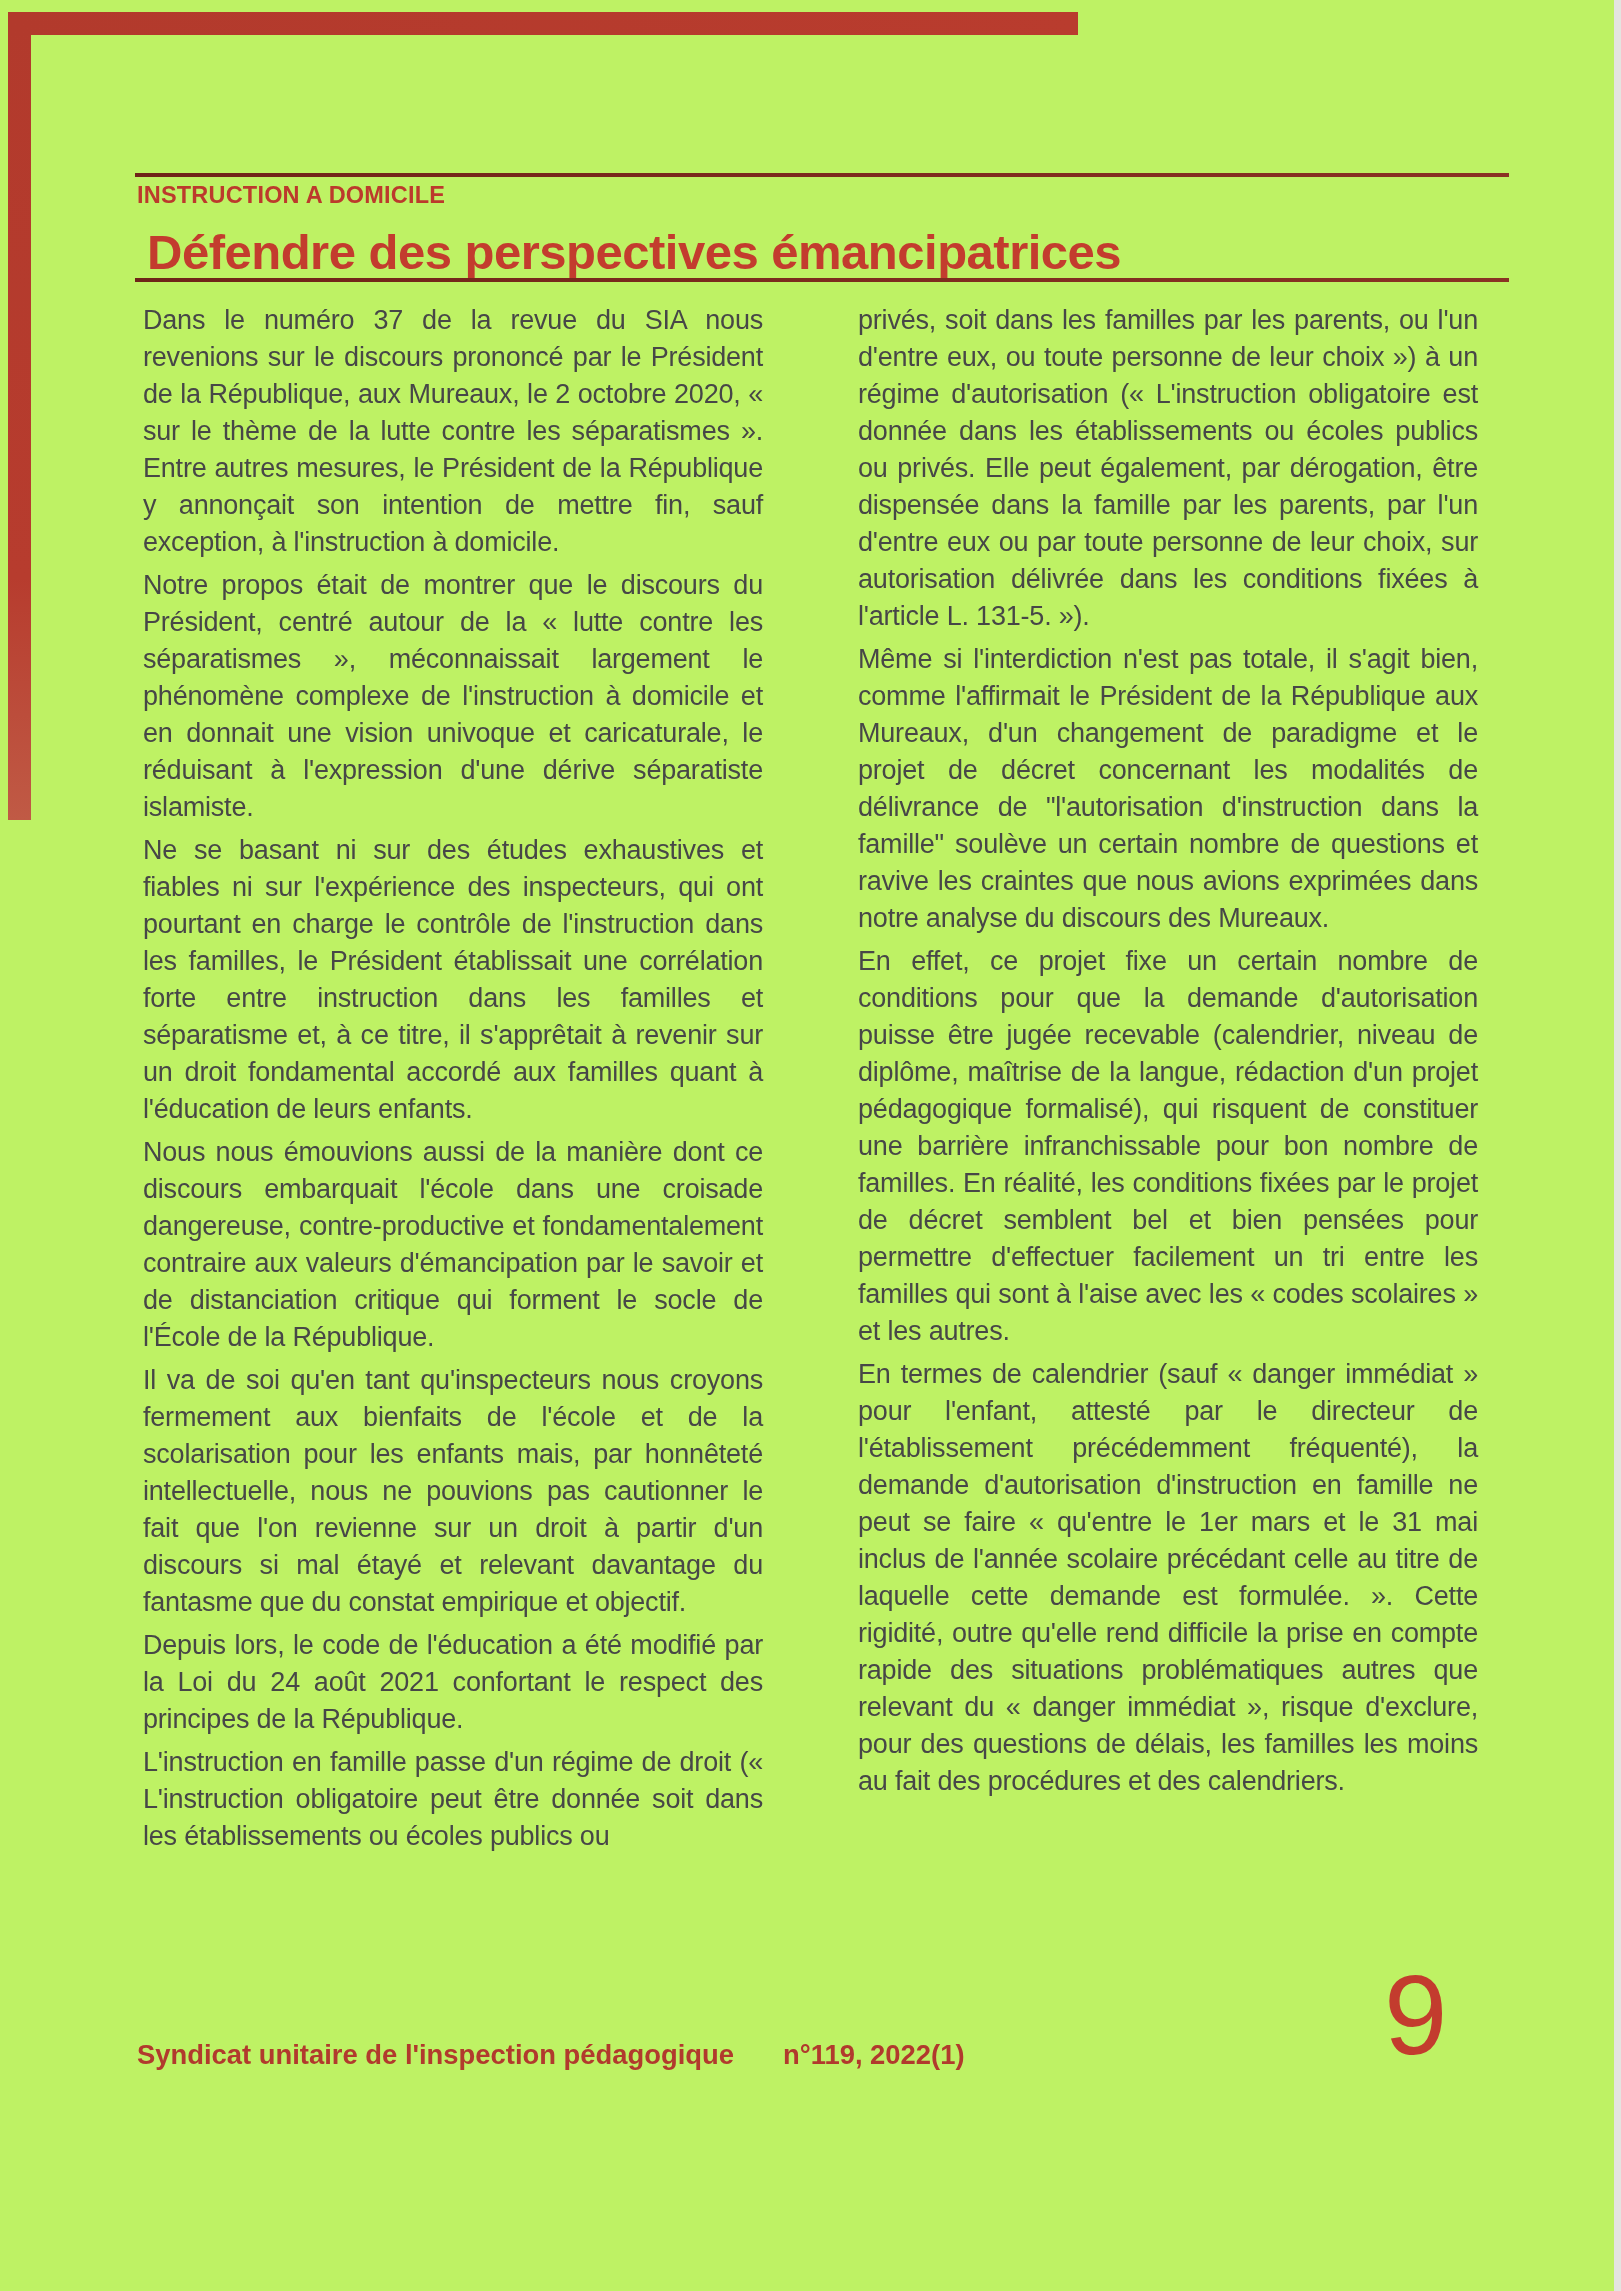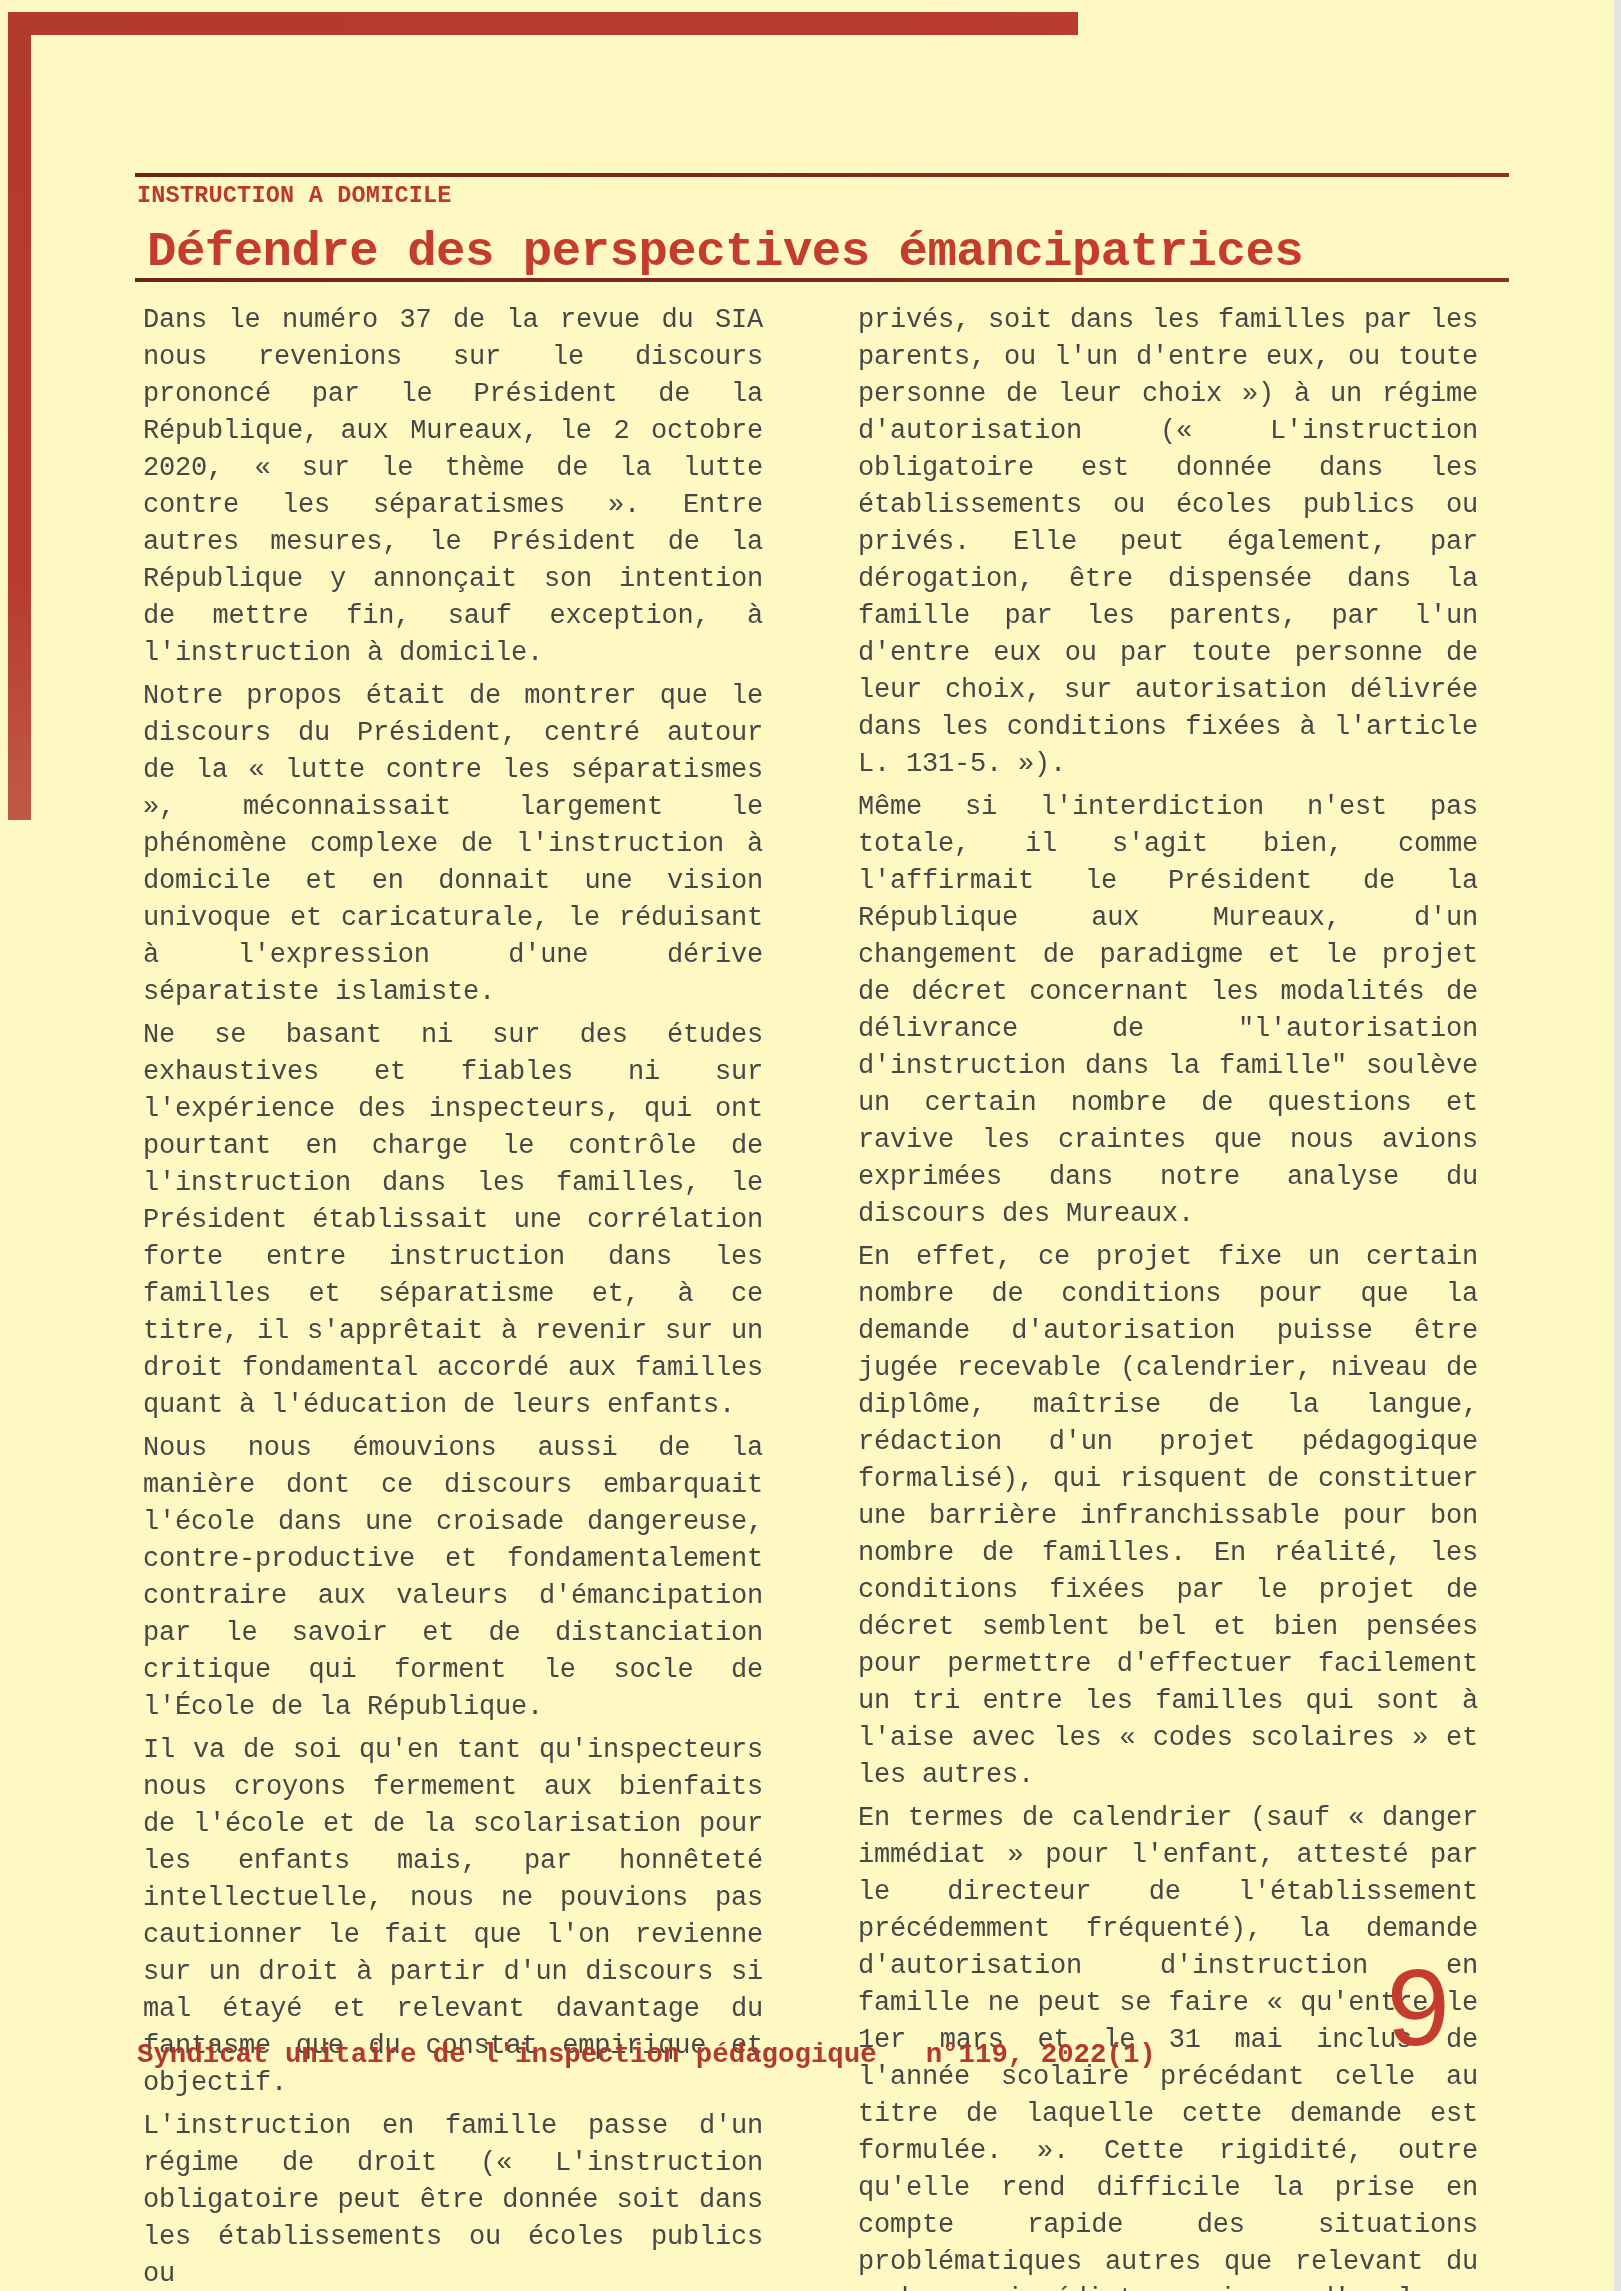--- a/index.html
+++ b/index.html
@@ -1,22 +1,22 @@
 <!DOCTYPE html>
 <html lang="fr"><head>
 <meta charset="utf-8">
 <style>
   html, body { margin: 0; padding: 0; background: #ffffff; }
   .page {
     position: relative;
     width: 1621px;
     height: 2292px;
-    background: #fef9c3;
+    background: #bef264;
     overflow: hidden;
-    font-family: Liberation Mono, monospace;
+    font-family: Liberation Sans, sans-serif;
   }
   
   .bar-left {
     position: absolute; left: 7.8px; top: 11.8px;
     width: 23.5px; height: 808px;
     background: linear-gradient(180deg, #b23a2c 0%, #b73c2e 70%, #c05a45 100%);
   }
   .bar-top {
     position: absolute; left: 7.8px; top: 11.8px;
     width: 1070px; height: 23.5px;
@@ -87,20 +87,21 @@
   <h1 class="title" style="margin:12px;">Défendre des perspectives émancipatrices</h1>
   <div class="rule rule-below"></div>
 
   <div class="columns">
     <div class="col">
       <p>Dans le numéro 37 de la revue du SIA nous revenions sur le discours prononcé par le Président de la République, aux Mureaux, le 2 octobre 2020, « sur le thème de la lutte contre les séparatismes ». Entre autres mesures, le Président de la République y annonçait son intention de mettre fin, sauf exception, à l'instruction à domicile.</p>
       <p>Notre propos était de montrer que le discours du Président, centré autour de la « lutte contre les séparatismes », méconnaissait largement le phénomène complexe de l'instruction à domicile et en donnait une vision univoque et caricaturale, le réduisant à l'expression d'une dérive séparatiste islamiste.</p>
       <p>Ne se basant ni sur des études exhaustives et fiables ni sur l'expérience des inspecteurs, qui ont pourtant en charge le contrôle de l'instruction dans les familles, le Président établissait une corrélation forte entre instruction dans les familles et séparatisme et, à ce titre, il s'apprêtait à revenir sur un droit fondamental accordé aux familles quant à l'éducation de leurs enfants.</p>
       <p>Nous nous émouvions aussi de la manière dont ce discours embarquait l'école dans une croisade dangereuse, contre-productive et fondamentalement contraire aux valeurs d'émancipation par le savoir et de distanciation critique qui forment le socle de l'École de la République.</p>
       <p>Il va de soi qu'en tant qu'inspecteurs nous croyons fermement aux bienfaits de l'école et de la scolarisation pour les enfants mais, par honnêteté intellectuelle, nous ne pouvions pas cautionner le fait que l'on revienne sur un droit à partir d'un discours si mal étayé et relevant davantage du fantasme que du constat empirique et objectif.</p>
+      <p>Depuis lors, le code de l'éducation a été modifié par la Loi du 24 août 2021 confortant le respect des principes de la République.</p>
       <p>L'instruction en famille passe d'un régime de droit (« L'instruction obligatoire peut être donnée soit dans les établissements ou écoles publics ou</p>
     </div>
     <div class="col">
       <p>privés, soit dans les familles par les parents, ou l'un d'entre eux, ou toute personne de leur choix ») à un régime d'autorisation (« L'instruction obligatoire est donnée dans les établissements ou écoles publics ou privés. Elle peut également, par dérogation, être dispensée dans la famille par les parents, par l'un d'entre eux ou par toute personne de leur choix, sur autorisation délivrée dans les conditions fixées à l'article L. 131-5. »).</p>
       <p>Même si l'interdiction n'est pas totale, il s'agit bien, comme l'affirmait le Président de la République aux Mureaux, d'un changement de paradigme et le projet de décret concernant les modalités de délivrance de "l'autorisation d'instruction dans la famille" soulève un certain nombre de questions et ravive les craintes que nous avions exprimées dans notre analyse du discours des Mureaux.</p>
       <p>En effet, ce projet fixe un certain nombre de conditions pour que la demande d'autorisation puisse être jugée recevable (calendrier, niveau de diplôme, maîtrise de la langue, rédaction d'un projet pédagogique formalisé), qui risquent de constituer une barrière infranchissable pour bon nombre de familles. En réalité, les conditions fixées par le projet de décret semblent bel et bien pensées pour permettre d'effectuer facilement un tri entre les familles qui sont à l'aise avec les « codes scolaires » et les autres.</p>
       <p>En termes de calendrier (sauf « danger immédiat » pour l'enfant, attesté par le directeur de l'établissement précédemment fréquenté), la demande d'autorisation d'instruction en famille ne peut se faire « qu'entre le 1er mars et le 31 mai inclus de l'année scolaire précédant celle au titre de laquelle cette demande est formulée. ». Cette rigidité, outre qu'elle rend difficile la prise en compte rapide des situations problématiques autres que relevant du « danger immédiat », risque d'exclure, pour des questions de délais, les familles les moins au fait des procédures et des calendriers.</p>
     </div>
   </div>
 

